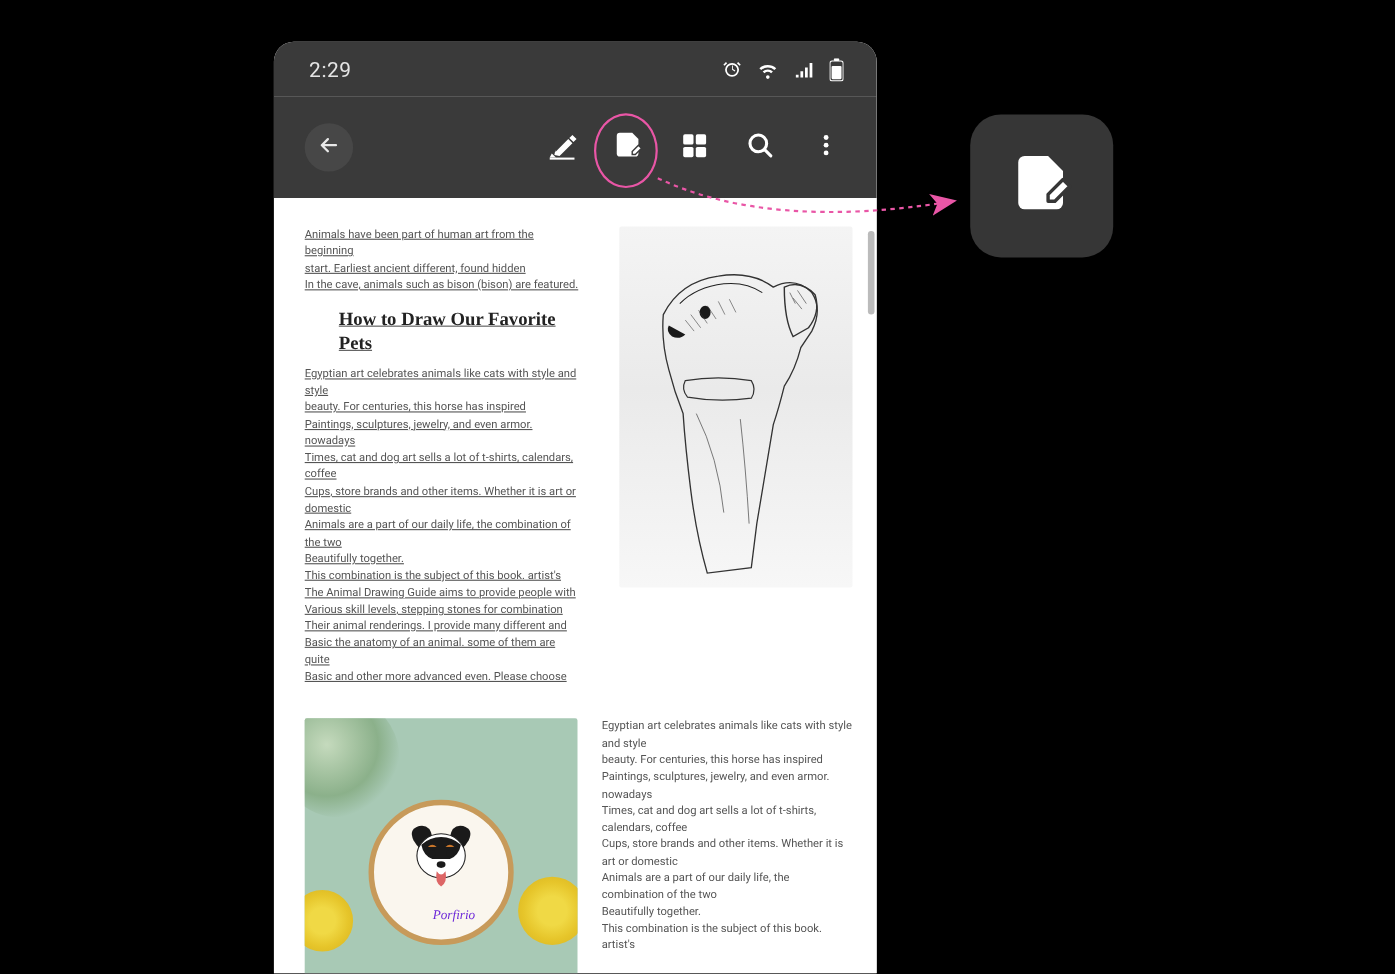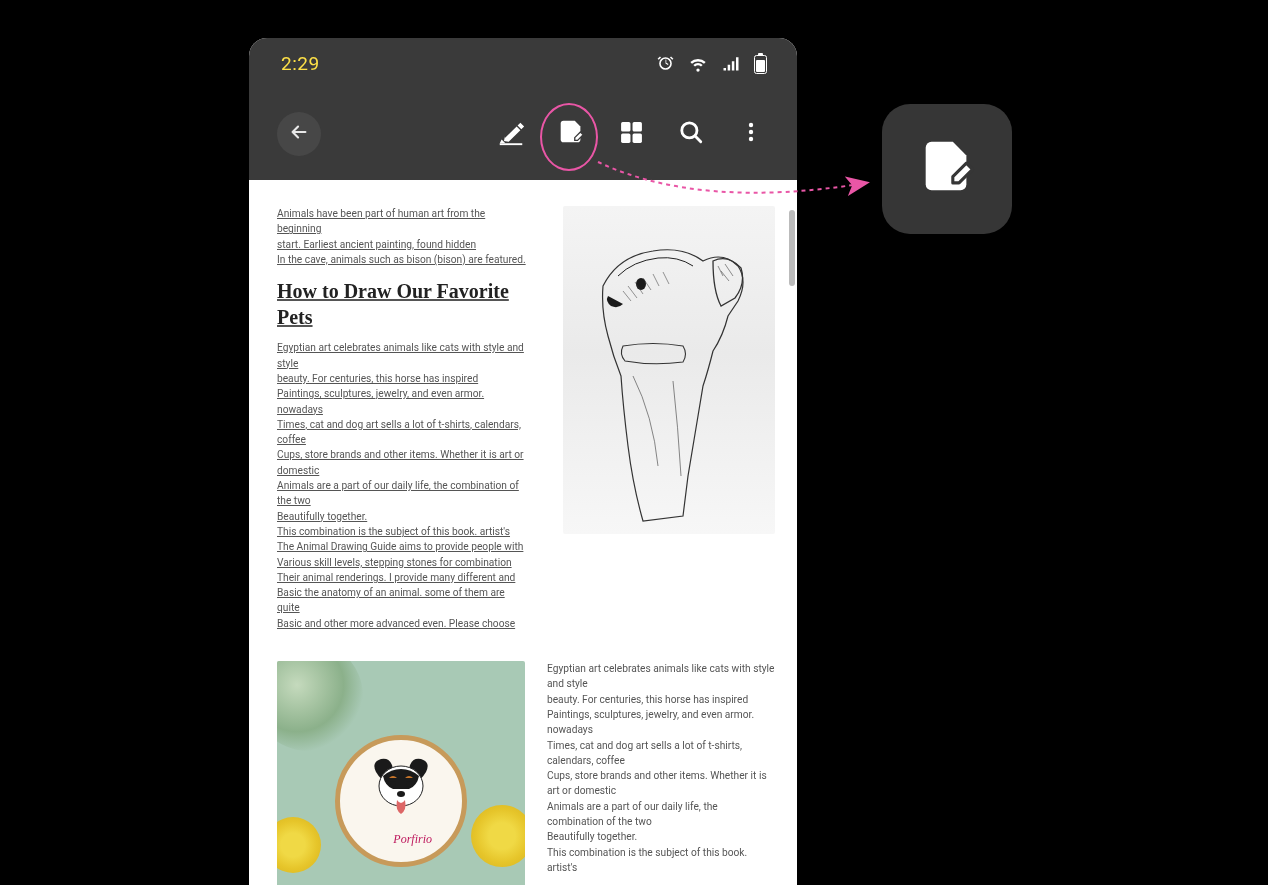--- a/index.html
+++ b/index.html
@@ -22,21 +22,21 @@
   overflow: hidden;
   box-shadow: 0 8px 40px rgba(0,0,0,0.5);
 }
 .status-bar {
   height: 50px;
   background: #3a3a3a;
   display: flex;
   align-items: center;
   justify-content: space-between;
   padding: 0 30px 0 32px;
-  color: #fde047;
+  color: #e5e5e5;
 }
 .status-time {
   font-size: 19px;
   font-weight: 400;
   letter-spacing: 0.5px;
 }
 .status-icons {
   display: flex;
   align-items: center;
   gap: 13px;
@@ -86,26 +86,27 @@
   overflow: hidden;
 }
 .top-section {
   display: flex;
   gap: 34px;
   text-decoration: underline;
 }
 .top-left { flex: 1; min-width: 0; }
 .intro-text { margin-bottom: 12px; }
 .main-heading {
-  font-size: 20px;
+  font-size: 17px;
   font-weight: 700;
   color: #222;
   line-height: 1.28;
   margin-bottom: 10px;
   font-family: Georgia, "Times New Roman", serif;
+  margin-left: 31px;
 }
 .body-para { margin-bottom: 8px; }
 .dog-illustration {
   width: 212px;
   height: 328px;
   background: linear-gradient(180deg, #f4f4f4 0%, #eaeaea 45%, #f7f7f7 100%);
   border-radius: 2px;
   position: relative;
   flex-shrink: 0;
   overflow: hidden;
@@ -201,21 +202,21 @@
   top: -20px;
   background: radial-gradient(circle at 40% 40%, rgba(200,220,190,0.9) 0%, rgba(120,160,110,0.6) 50%, transparent 72%);
   border-radius: 50%;
 }
 .signature {
   position: absolute;
   bottom: 14px;
   right: 30px;
   font-family: cursive;
   font-size: 12px;
-  color: #be185d;
+  color: #6d28d9;
   font-style: italic;
 }
 </style>
 </head>
 <body>
 
 <div class="phone-frame">
 
   <div class="status-bar">
     <div class="status-time">2:29</div>
@@ -301,21 +302,21 @@
     </div>
   </div>
 
   <div class="content-area">
     <div class="scrollbar-track"></div>
 
     <div class="top-section">
       <div class="top-left">
         <div class="intro-text">
           <div>Animals have been part of human art from the beginning</div>
-          <div>start. Earliest ancient painting, found hidden</div>
+          <div>start. Earliest ancient different, found hidden</div>
           <div>In the cave, animals such as bison (bison) are featured.</div>
         </div>
         <h1 class="main-heading">How to Draw Our Favorite Pets</h1>
         <div class="body-para">
           <div>Egyptian art celebrates animals like cats with style and style</div>
           <div>beauty. For centuries, this horse has inspired</div>
           <div>Paintings, sculptures, jewelry, and even armor. nowadays</div>
           <div>Times, cat and dog art sells a lot of t-shirts, calendars, coffee</div>
           <div>Cups, store brands and other items. Whether it is art or domestic</div>
           <div>Animals are a part of our daily life, the combination of the two</div>

